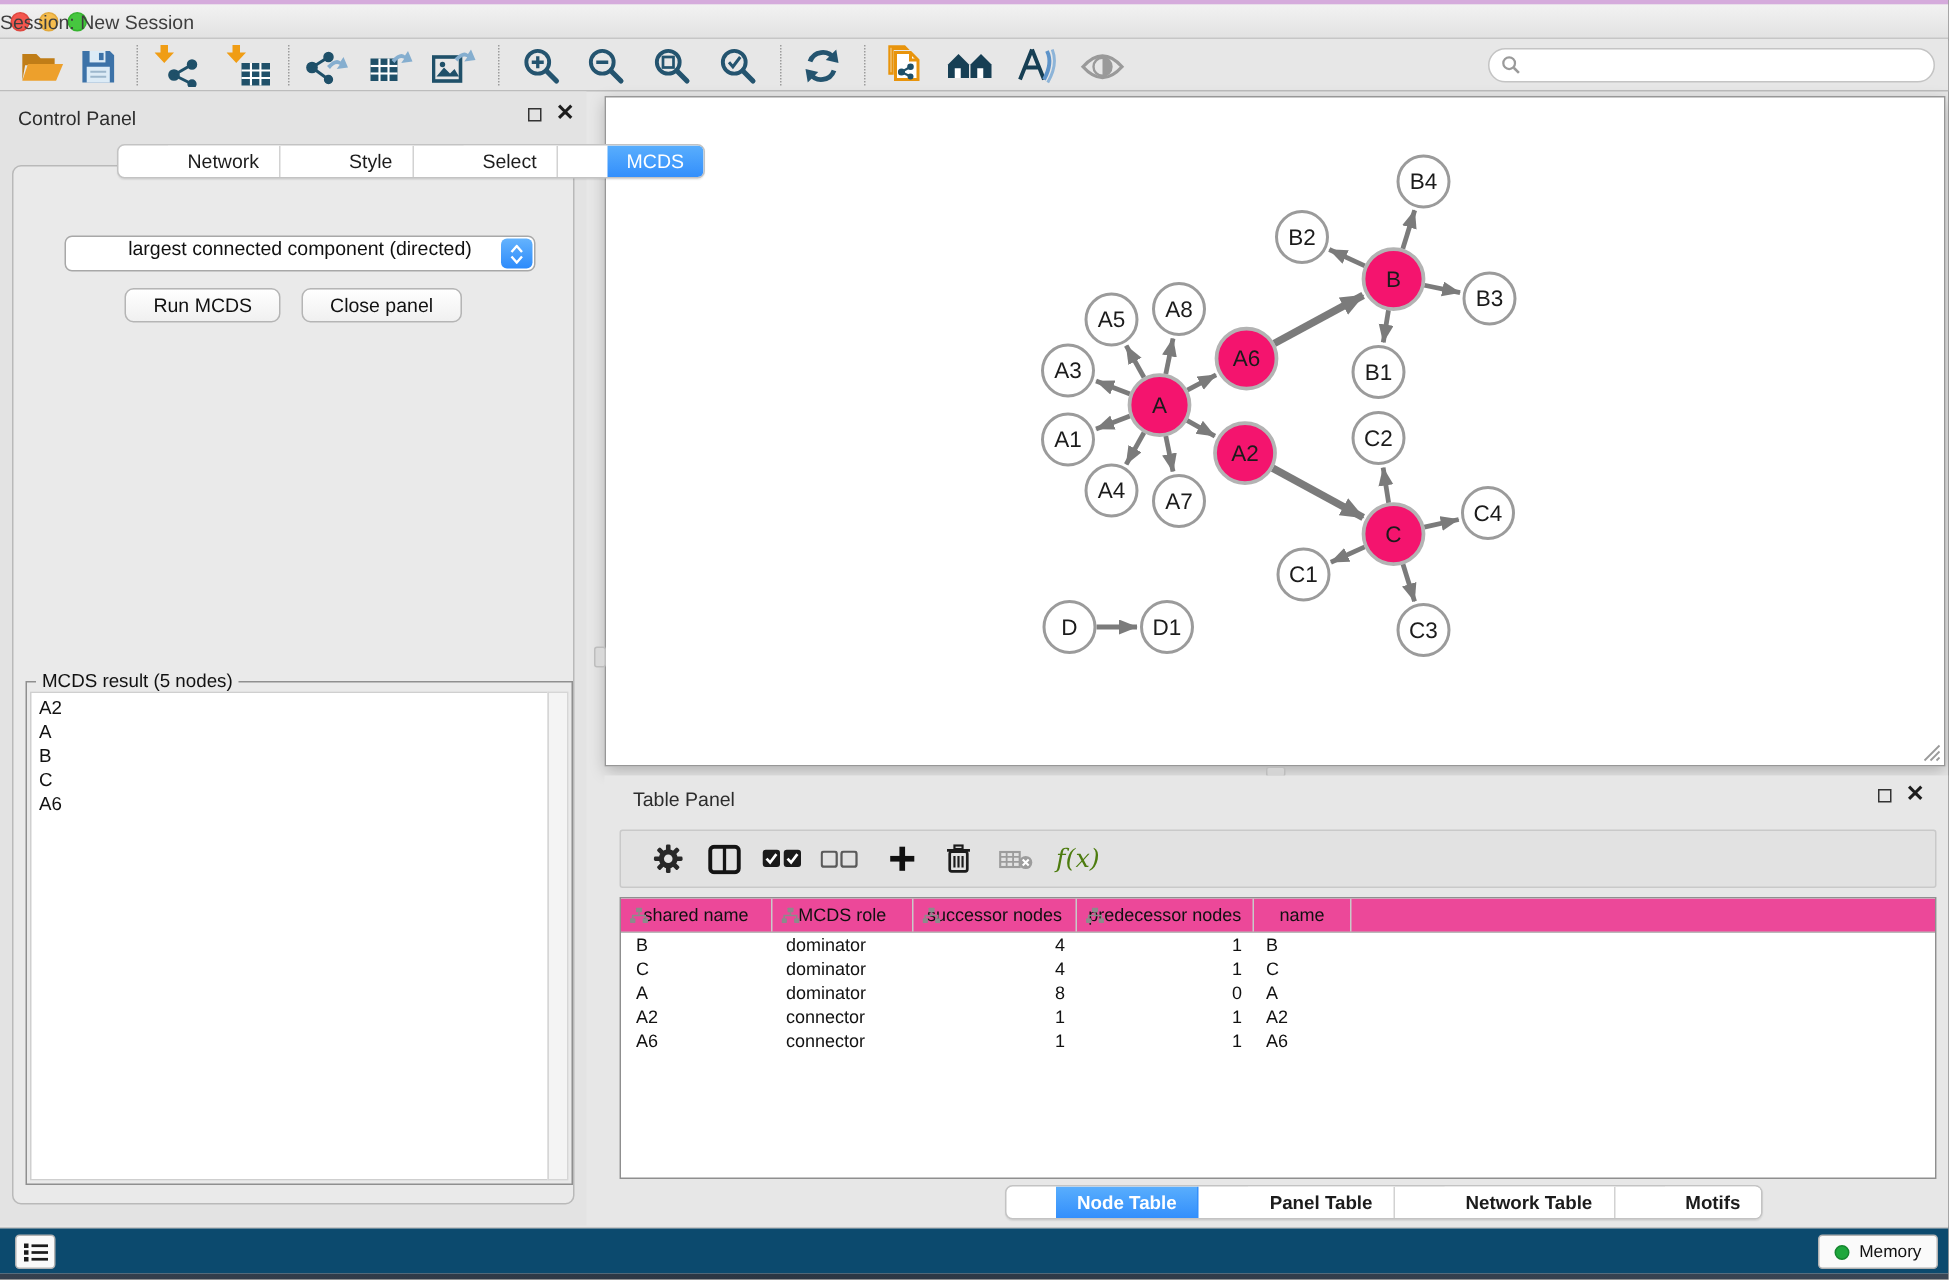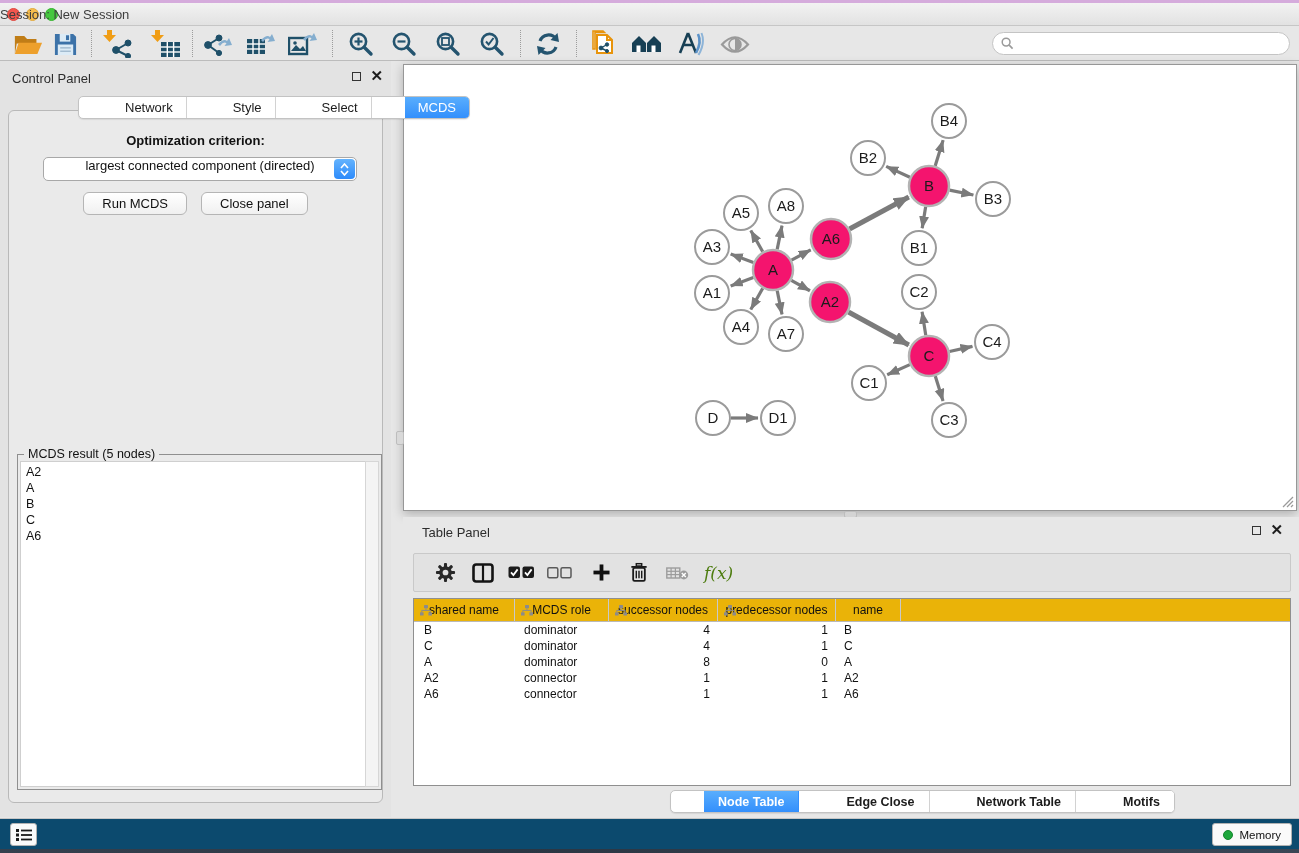--- a/index.html
+++ b/index.html
@@ -70,21 +70,21 @@
 
   
   .table-panel { position:absolute; left:403px; top:517px; width:896px; height:300px; background:#e7e7e7; }
   .tp-header { position:absolute; left:19px; top:8px; font-size:13px; color:#2c2c2c; }
   .tp-toolbar { position:absolute; left:10px; top:36px; width:878px; height:39px; background:#e2e2e2;
     border:1px solid #cscsc5; border:1px solid #c9c9c9; border-radius:2px; display:flex; align-items:center; }
   .tp-tool { width:38px; display:flex; justify-content:center; align-items:center; }
   .fx-label { font-family:"DejaVu Serif", serif; font-style:italic; font-size:17px; color:#4d7c0f; margin-left:8px; }
 
   .data-table { position:absolute; left:10px; top:81px; width:878px; height:188px; background:#fff; border:1px solid #8f8f8f; overflow:hidden; }
-  .dt-header { display:flex; height:23px; background:#eab308; border-bottom:1px solid #b9b9b9; }
+  .dt-header { display:flex; height:23px; background:#ec4899; border-bottom:1px solid #b9b9b9; }
   .dt-hcell { position:relative; display:flex; align-items:center; justify-content:center;
     font-size:12px; color:#111; border-right:1px solid #c9c9c9; }
   .dt-hcell .h-icon { position:absolute; left:6px; top:6px; }
   .dt-row { display:flex; height:16px; }
   .dt-cell { font-size:12px; color:#111; line-height:16px; white-space:nowrap; overflow:hidden; }
 
   #bottom-tabs { position:absolute; left:267px; top:273px; }
   .seg2 { padding:3.5px 14px; font-size:12.5px; font-weight:bold; }
 
   
@@ -277,21 +277,20 @@
       <div class="float-btn"></div>
       <div class="close-btn">✕</div>
     </div>
     <div class="seg-group" id="cp-tabs">
         <div class="seg">Network</div>
         <div class="seg">Style</div>
         <div class="seg">Select</div>
         <div class="seg active">MCDS</div>
       </div>
     <div class="cp-inner">
-      <div class="opt-label">Optimization criterion:</div>
       <div class="dropdown">
         <span>largest connected component (directed)</span>
         <div class="dd-stepper">
           <svg width="9" height="6" viewBox="0 0 9 6">
               <path d="M1 5 L4.5 1 L8 5" fill="none" stroke="#fff" stroke-width="1.6"></path>
             </svg>
           <svg width="9" height="6" viewBox="0 0 9 6">
               <path d="M1 1 L4.5 5 L8 1" fill="none" stroke="#fff" stroke-width="1.6"></path>
             </svg>
         </div>
@@ -592,21 +591,21 @@
             <div class="dt-cell" style="width: 94px; text-align: left; padding-left: 9px;">connector</div>
             <div class="dt-cell" style="width: 109px; text-align: right; padding-right: 8px;">1</div>
             <div class="dt-cell" style="width: 118px; text-align: right; padding-right: 8px;">1</div>
             <div class="dt-cell" style="width: 65px; text-align: left; padding-left: 8px;">A6</div>
           </div>
         </div>
     </div>
 
     <div class="seg-group" id="bottom-tabs">
         <div class="seg seg2 active">Node Table</div>
-        <div class="seg seg2">Edge Close</div>
+        <div class="seg seg2">Panel Table</div>
         <div class="seg seg2">Network Table</div>
         <div class="seg seg2">Motifs</div>
       </div>
   </div>
 
   <div class="statusbar">
     <div class="menu-btn">
       <svg width="16" height="14" viewBox="0 0 16 14">
         <g fill="#1b1b1b">
           <rect x="0" y="1" width="3" height="3"></rect>

